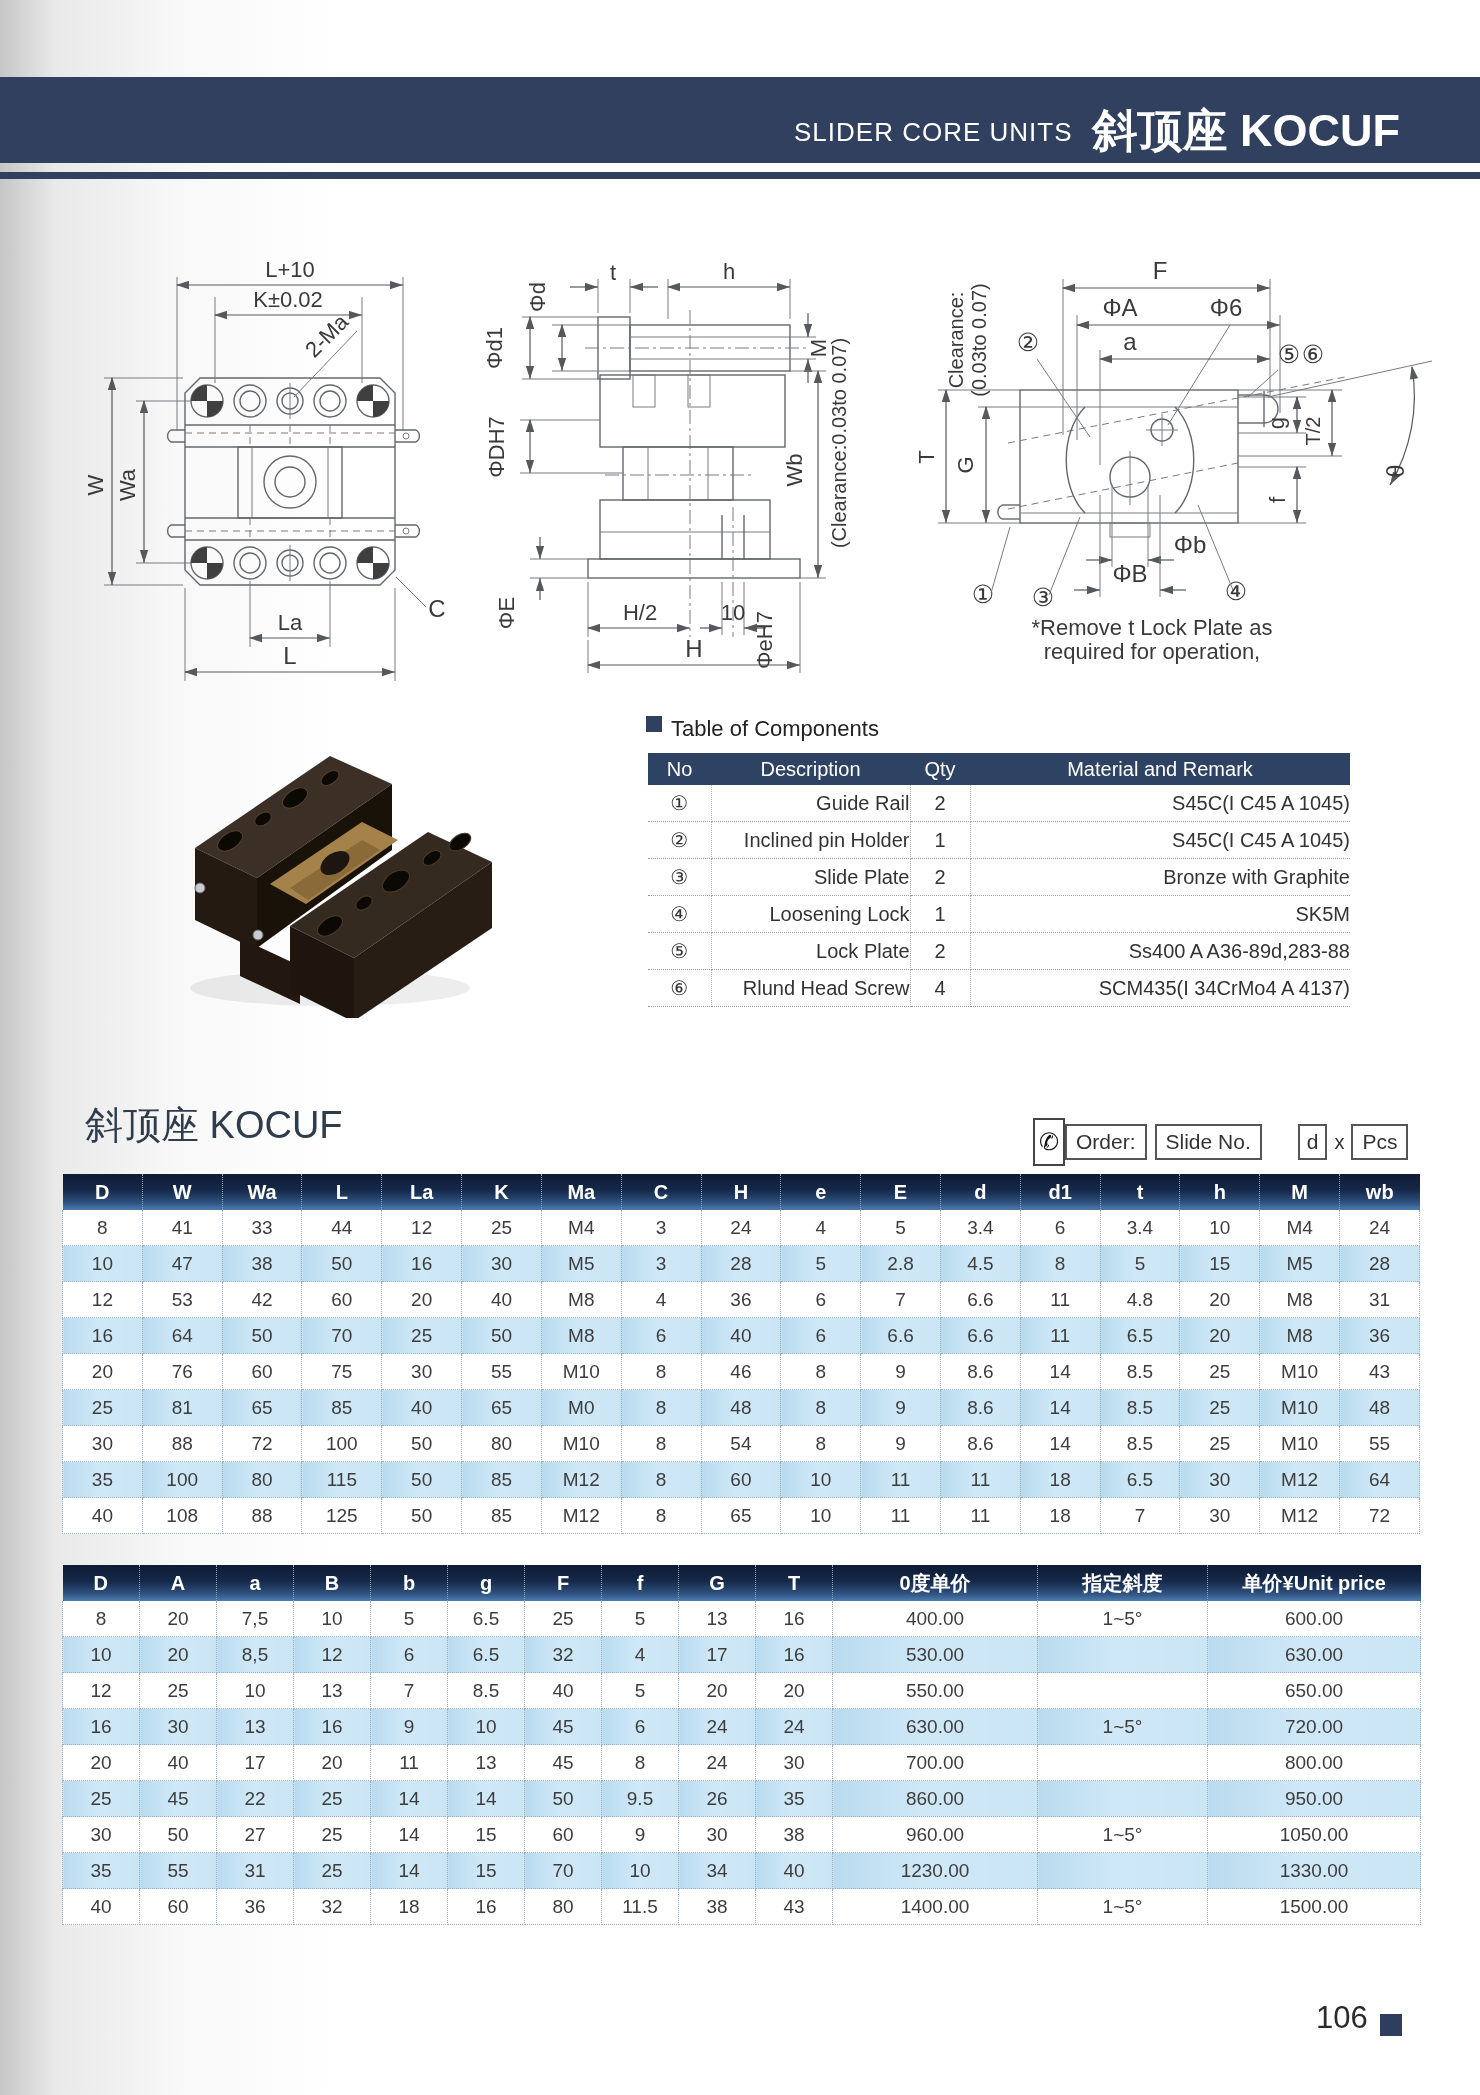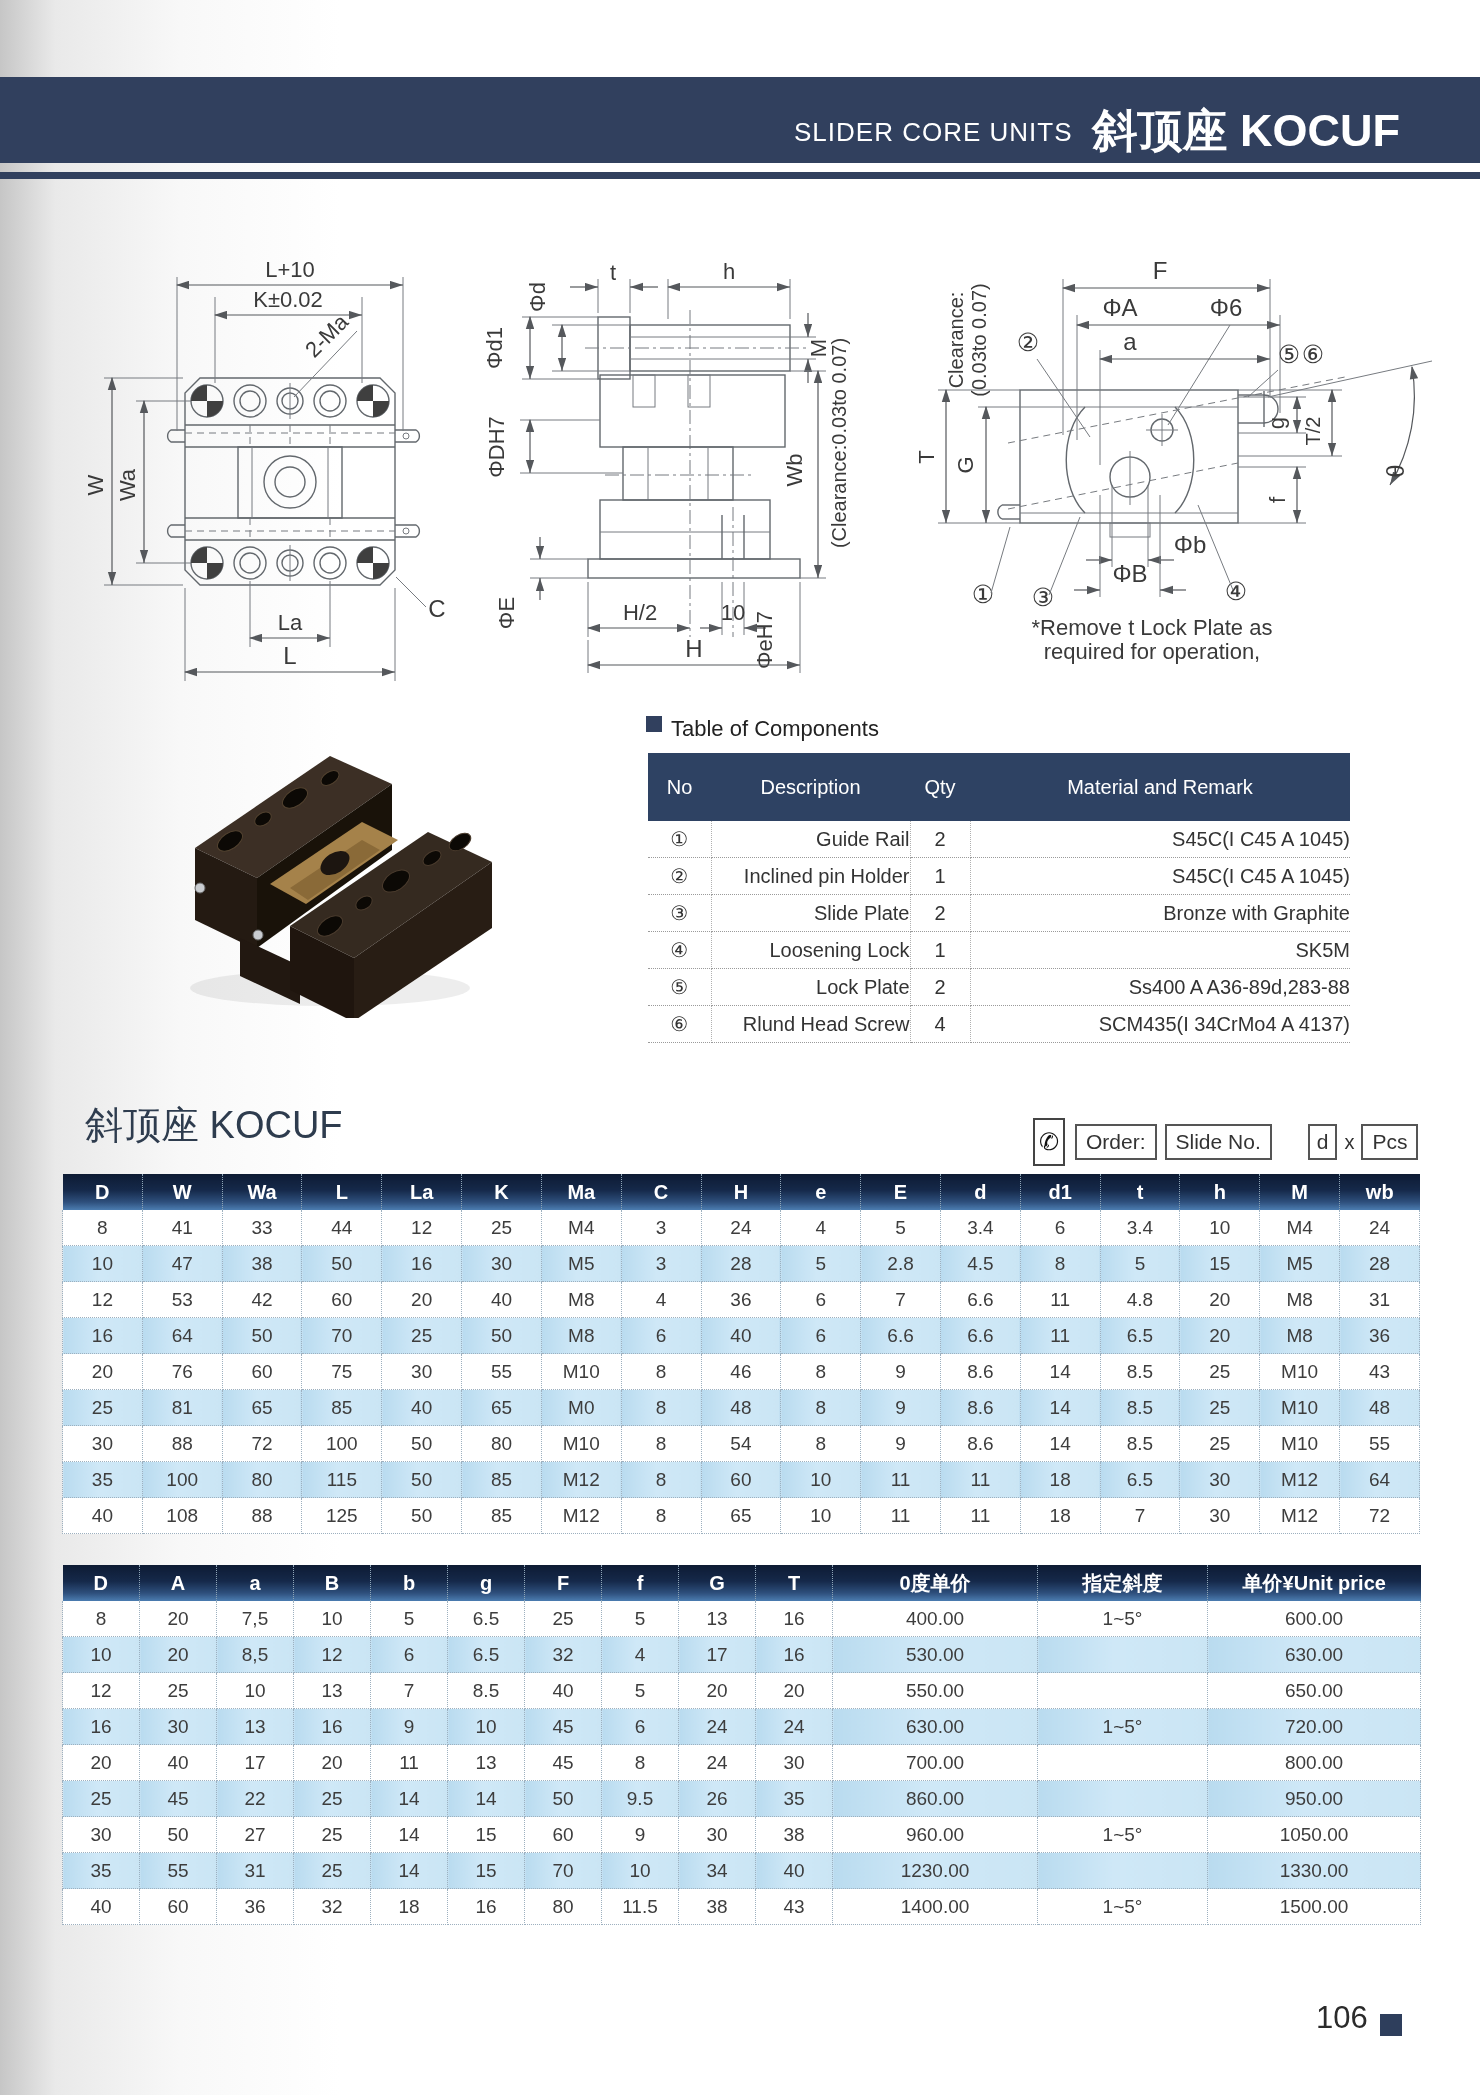--- a/index.html
+++ b/index.html
@@ -25,33 +25,33 @@
   .lbl22{font-size:22px;text-anchor:middle;}
   .lbl24{font-size:24px;text-anchor:middle;}
   .balloon{font-size:25px;text-anchor:middle;}
   
   .photo{position:absolute;left:140px;top:688px;}
   
   .comp-title{position:absolute;left:646px;top:716px;display:flex;align-items:flex-start;gap:9px;
     font-size:22px;color:#222;}
   .comp-title .sq{width:16px;height:16px;background:#31405e;}
   .comp-table{position:absolute;left:648px;top:753px;width:702px;border-collapse:collapse;table-layout:fixed;}
-  .comp-table th{background:#2e4263;color:#fff;font-weight:normal;font-size:20px;height:44px;padding:12px;}
+  .comp-table th{background:#2e4263;color:#fff;font-weight:normal;font-size:20px;height:32px;padding:0;}
   .comp-table td{height:36px;font-size:20px;color:#333;border-bottom:1px dotted #9a9a9a;
     border-right:1px dotted #b0b0b0;padding:0 0 0 12px;text-align:right;background:transparent;}
   .comp-table td:first-child{text-align:center;padding:0;}
   .comp-table td:nth-child(3){text-align:center;padding:0;}
   .comp-table td:last-child{border-right:none;}
   
   .section-title{position:absolute;left:85px;top:1100px;font-size:38px;color:#2e3c4e;}
   .order-bar{position:absolute;left:1033px;top:1118px;display:flex;align-items:center;color:#333;}
   .phone-box{width:28px;height:44px;border:2px solid #444;background:#fff;display:flex;
     align-items:center;justify-content:center;font-size:24px;color:#111;}
   .obox{border:2px solid #555;background:#fff;font-size:21px;color:#333;padding:3px 9px;line-height:1.2;}
-  .order-box{margin-left:10px;}
+  .order-box{}
   .type-box{margin-left:8px;}
   .d-box{margin-left:36px;padding:3px 7px;}
   .x-sep{margin:0 7px;font-size:20px;}
   
   .dtable{border-collapse:collapse;table-layout:fixed;position:absolute;left:62px;width:1358px;}
   .table1{top:1174px;}
   .table2{top:1565px;}
   .dtable th{background:linear-gradient(180deg,#0d1b33 0%,#15294a 45%,#2e4f7c 78%,#4b7cb0 100%);
     color:#fff;font-size:20px;font-weight:bold;height:36px;border-right:1px dotted #8fa6b8;padding:0;}
   .dtable th:last-child{border-right:none;}

